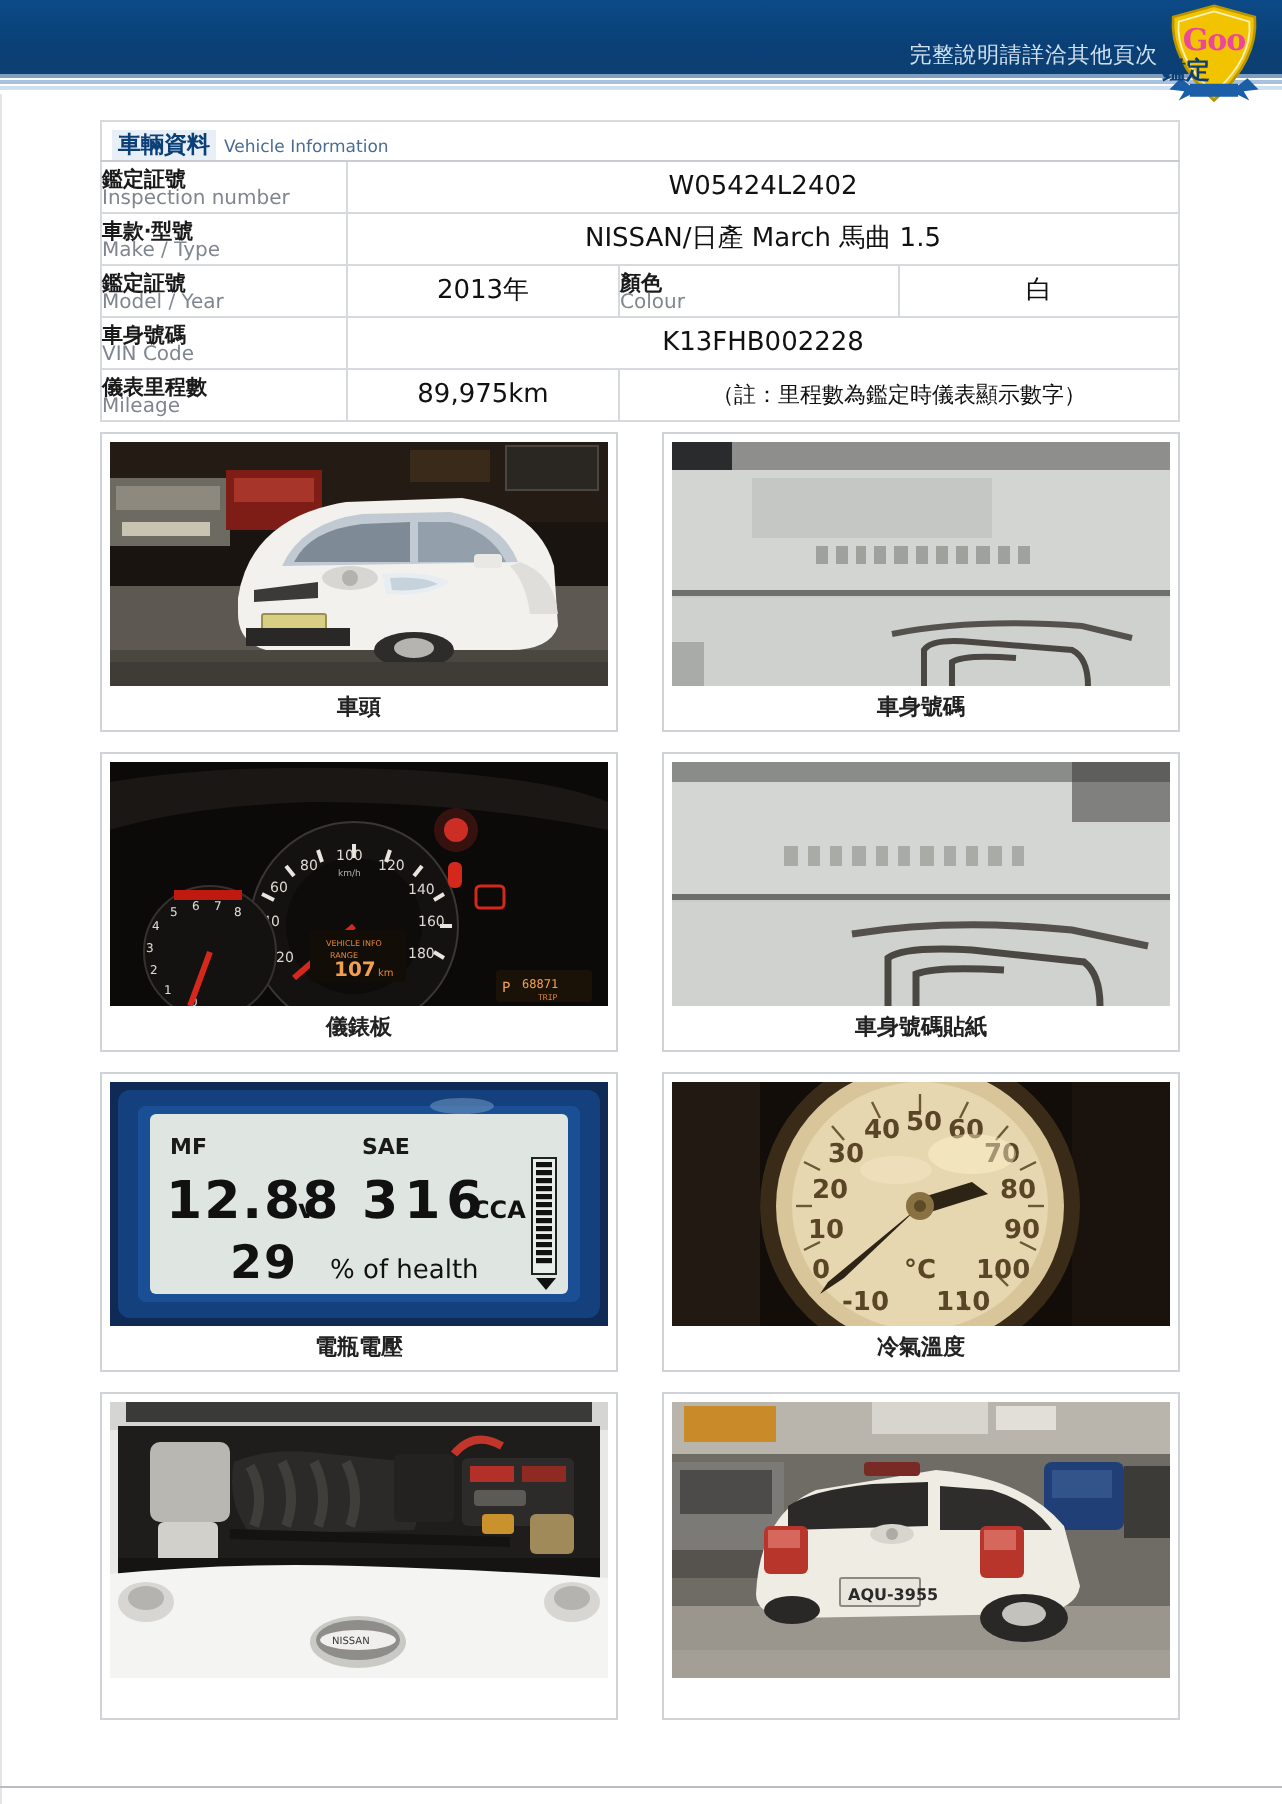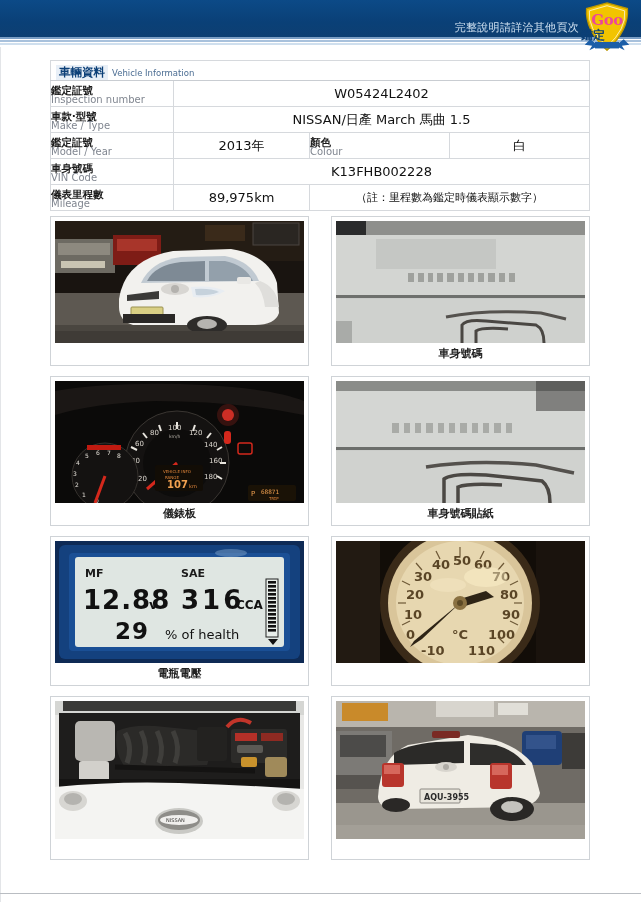--- a/index.html
+++ b/index.html
@@ -225,20 +225,21 @@
             <path d="M140 68 Q156 67 164 71 Q154 75 141 74 Z" fill="#c6d2dc"></path>
             <rect x="76" y="86" width="32" height="11" rx="1" fill="#d9cf84" stroke="#9a9150"></rect>
             <rect x="68" y="93" width="52" height="9" fill="#2a2826"></rect>
             <ellipse cx="152" cy="104" rx="20" ry="9" fill="#2e2c2a"></ellipse>
             <ellipse cx="152" cy="103" rx="10" ry="5" fill="#b6b4b0"></ellipse>
             <path d="M205 60 Q222 66 224 86 L210 86 Q208 70 200 62 Z" fill="#dfdedb"></path>
             <rect x="182" y="56" width="14" height="7" rx="2" fill="#e9e8e5"></rect>
             <rect x="0" y="110" width="249" height="12" fill="#3f3b36"></rect>
           </svg>
         </div>
+        <div class="cap">車頭</div>
       </div>
 
       <div class="card">
         <div class="photo">
           <svg viewBox="0 0 249 122" preserveAspectRatio="none">
             <rect width="249" height="122" fill="#c9cbc9"></rect>
             <rect x="0" y="0" width="249" height="16" fill="#8e8f8c"></rect>
             <rect x="0" y="0" width="30" height="26" fill="#2a2b2c"></rect>
             <rect x="0" y="14" width="249" height="62" fill="#d3d5d2"></rect>
             <rect x="40" y="18" width="120" height="30" fill="#bfc1bd" opacity="0.7"></rect>
@@ -444,20 +445,21 @@
             </g>
             <text x="116" y="98" font-size="13" font-weight="bold" fill="#5a4526" font-family="DejaVu Sans, sans-serif">°C</text>
             <path d="M124 62 L78 100 L74 106 L86 98 Z" fill="#2e2416"></path>
             <path d="M124 58 L150 50 L158 56 L126 66 Z" fill="#2e2416"></path>
             <circle cx="124" cy="62" r="7" fill="#8a7142"></circle>
             <circle cx="124" cy="62" r="3" fill="#5d4a26"></circle>
             <ellipse cx="150" cy="36" rx="22" ry="10" fill="#fff3cf" opacity="0.45"></ellipse>
             <ellipse cx="112" cy="44" rx="18" ry="7" fill="#fff3cf" opacity="0.3"></ellipse>
           </svg>
         </div>
+        <div class="cap">冷氣溫度</div>
       </div>
     </div>
 
     <div class="prow">
       <div class="card tall">
         <div class="photo">
           <svg viewBox="0 0 249 138" preserveAspectRatio="none">
             <rect width="249" height="138" fill="#e8e8e6"></rect>
             <rect x="0" y="0" width="249" height="14" fill="#d5d6d3"></rect>
             <rect x="8" y="0" width="233" height="10" fill="#3a3a38"></rect>

